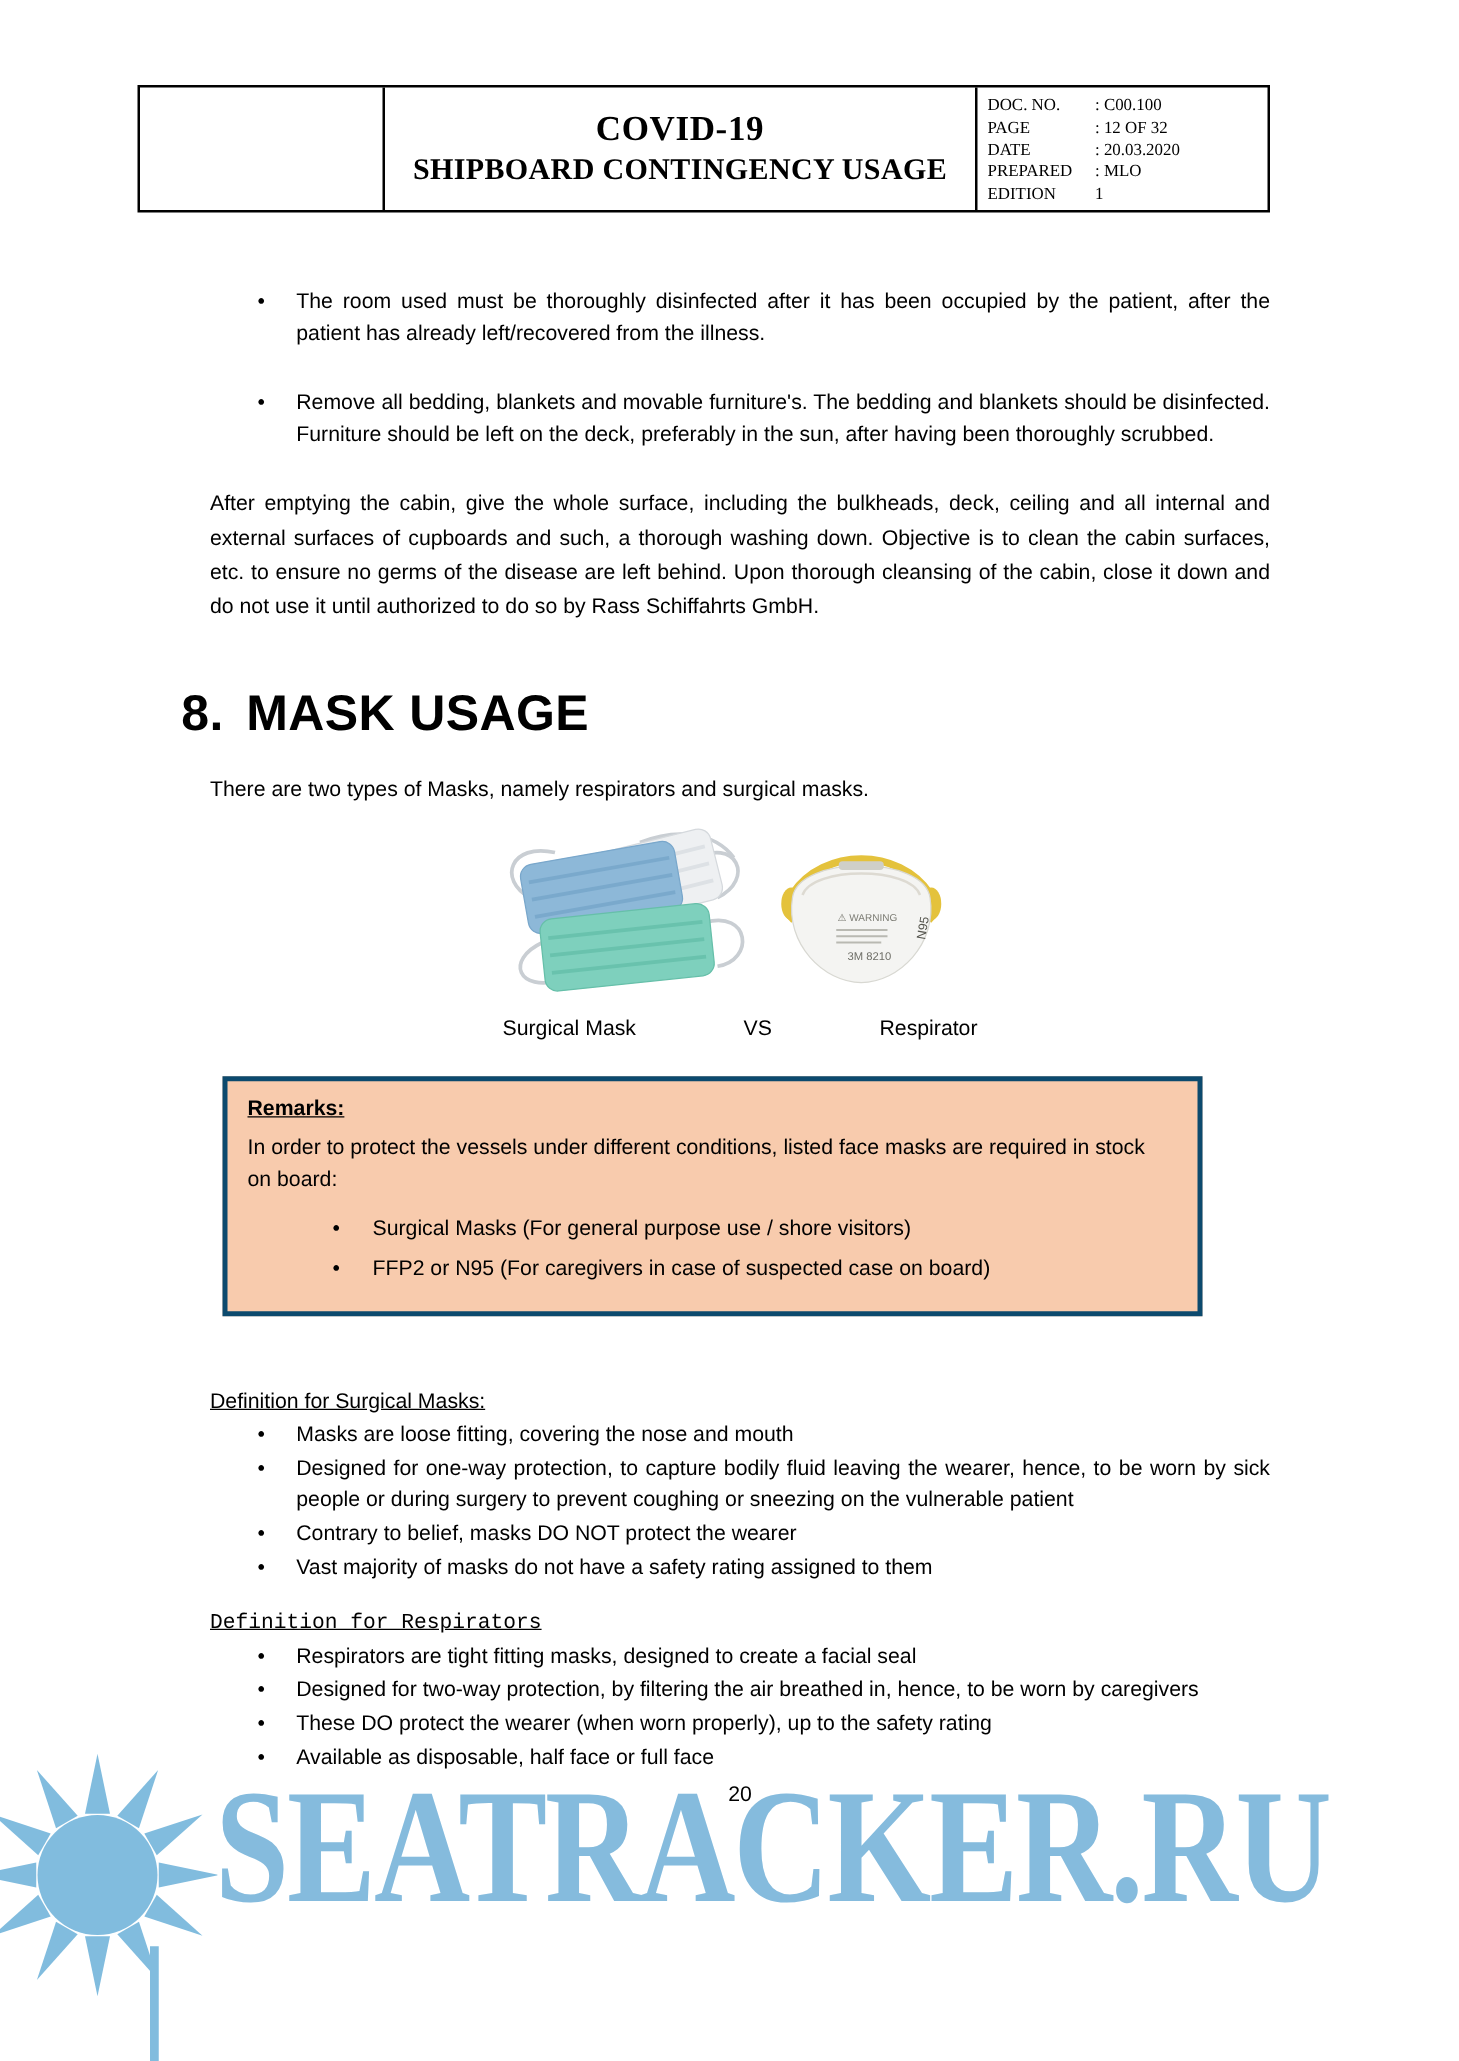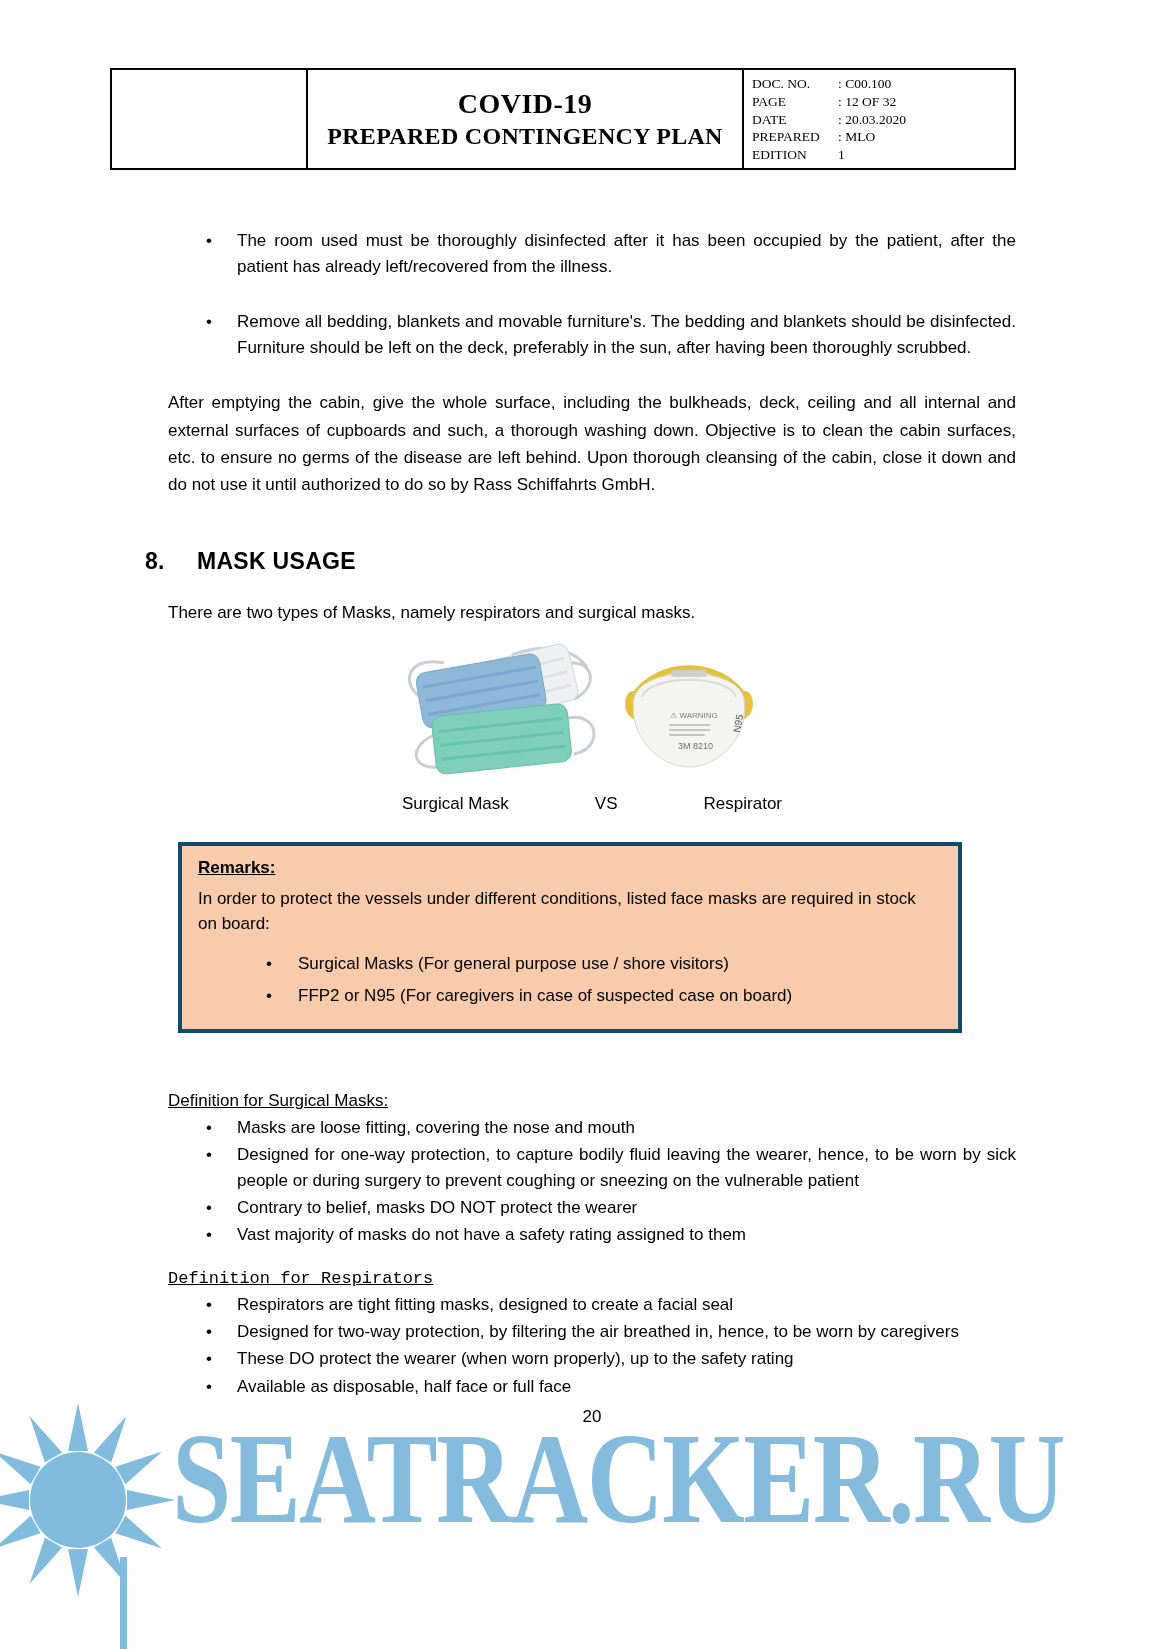--- a/index.html
+++ b/index.html
@@ -13,32 +13,32 @@
   .header-table {
     position:absolute; left:110px; top:68px; width:906px; height:102px;
     display:flex; border:2px solid #000; font-family:"Liberation Serif", serif;
     background:#fff;
   }
   .cell-logo { width:196px; border-right:2px solid #000; }
   .cell-title { flex:1; display:flex; flex-direction:column; align-items:center;
     justify-content:center; border-right:2px solid #000; text-align:center; }
   .title1 { font-size:28px; font-weight:bold; letter-spacing:.5px; }
   .title2 { font-size:24px; font-weight:bold; letter-spacing:.3px; margin-top:3px; }
-  .cell-meta { width:270px; padding:5px 8px 4px 8px; font-size:13.5px; line-height:1.32; }
+  .cell-meta { width:232px; padding:5px 8px 4px 8px; font-size:13.5px; line-height:1.32; }
   .meta-row { display:flex; }
   .meta-label { width:86px; flex:none; }
   .meta-value { flex:1; }
   
   .content { position:absolute; left:168px; top:228px; width:848px; }
   ul { list-style:none; }
   .blt { position:relative; padding-left:69px; text-align:justify; line-height:1.55; }
   .blt::before { content:"\2022"; position:absolute; left:38px; top:0; }
   .top-bullets .blt { margin-bottom:28px; }
   .paragraph { margin-top:14px; text-align:justify; line-height:1.6; }
-  .section-heading { margin:50px 0 0 -23px; font-size:23px; font-weight:bold;
+  .section-heading { margin:50px 0 0 -23px; font-size:40px; font-weight:bold;
     letter-spacing:.3px; line-height:1.15; }
   .section-heading .num { display:inline-block; width:52px; }
   .intro { margin-top:28px; }
   .photo-wrap { width:380px; margin:18px auto 0 auto; text-align:center; }
   .photo-caption { display:flex; justify-content:space-between; gap:36px; margin-top:0; }
   
   .remarks-box { margin:28px 0 0 10px; width:784px; background:#F8CBAD;
     border:4px solid #0c4a6e; padding:12px 16px 14px 16px; }
   .remarks-heading { font-weight:bold; text-decoration:underline; margin-bottom:8px; }
   .remarks-text { line-height:1.5; max-width:740px; }
@@ -63,21 +63,21 @@
 </style>
 </head>
 <body>
 
 <div class="page">
 
   <div class="header-table">
     <div class="cell-logo"></div>
     <div class="cell-title">
       <div class="title1">COVID-19</div>
-      <div class="title2">PREPARED CONTINGENCY PLAN</div>
+      <div class="title2">SHIPBOARD CONTINGENCY USAGE</div>
     </div>
     <div class="cell-meta">
       <div class="meta-row">
         <span class="meta-label">DOC. NO.</span>
         <span class="meta-value">: C00.100</span>
       </div>
       <div class="meta-row">
         <span class="meta-label">PAGE</span>
         <span class="meta-value">: 12 OF 32</span>
       </div>

